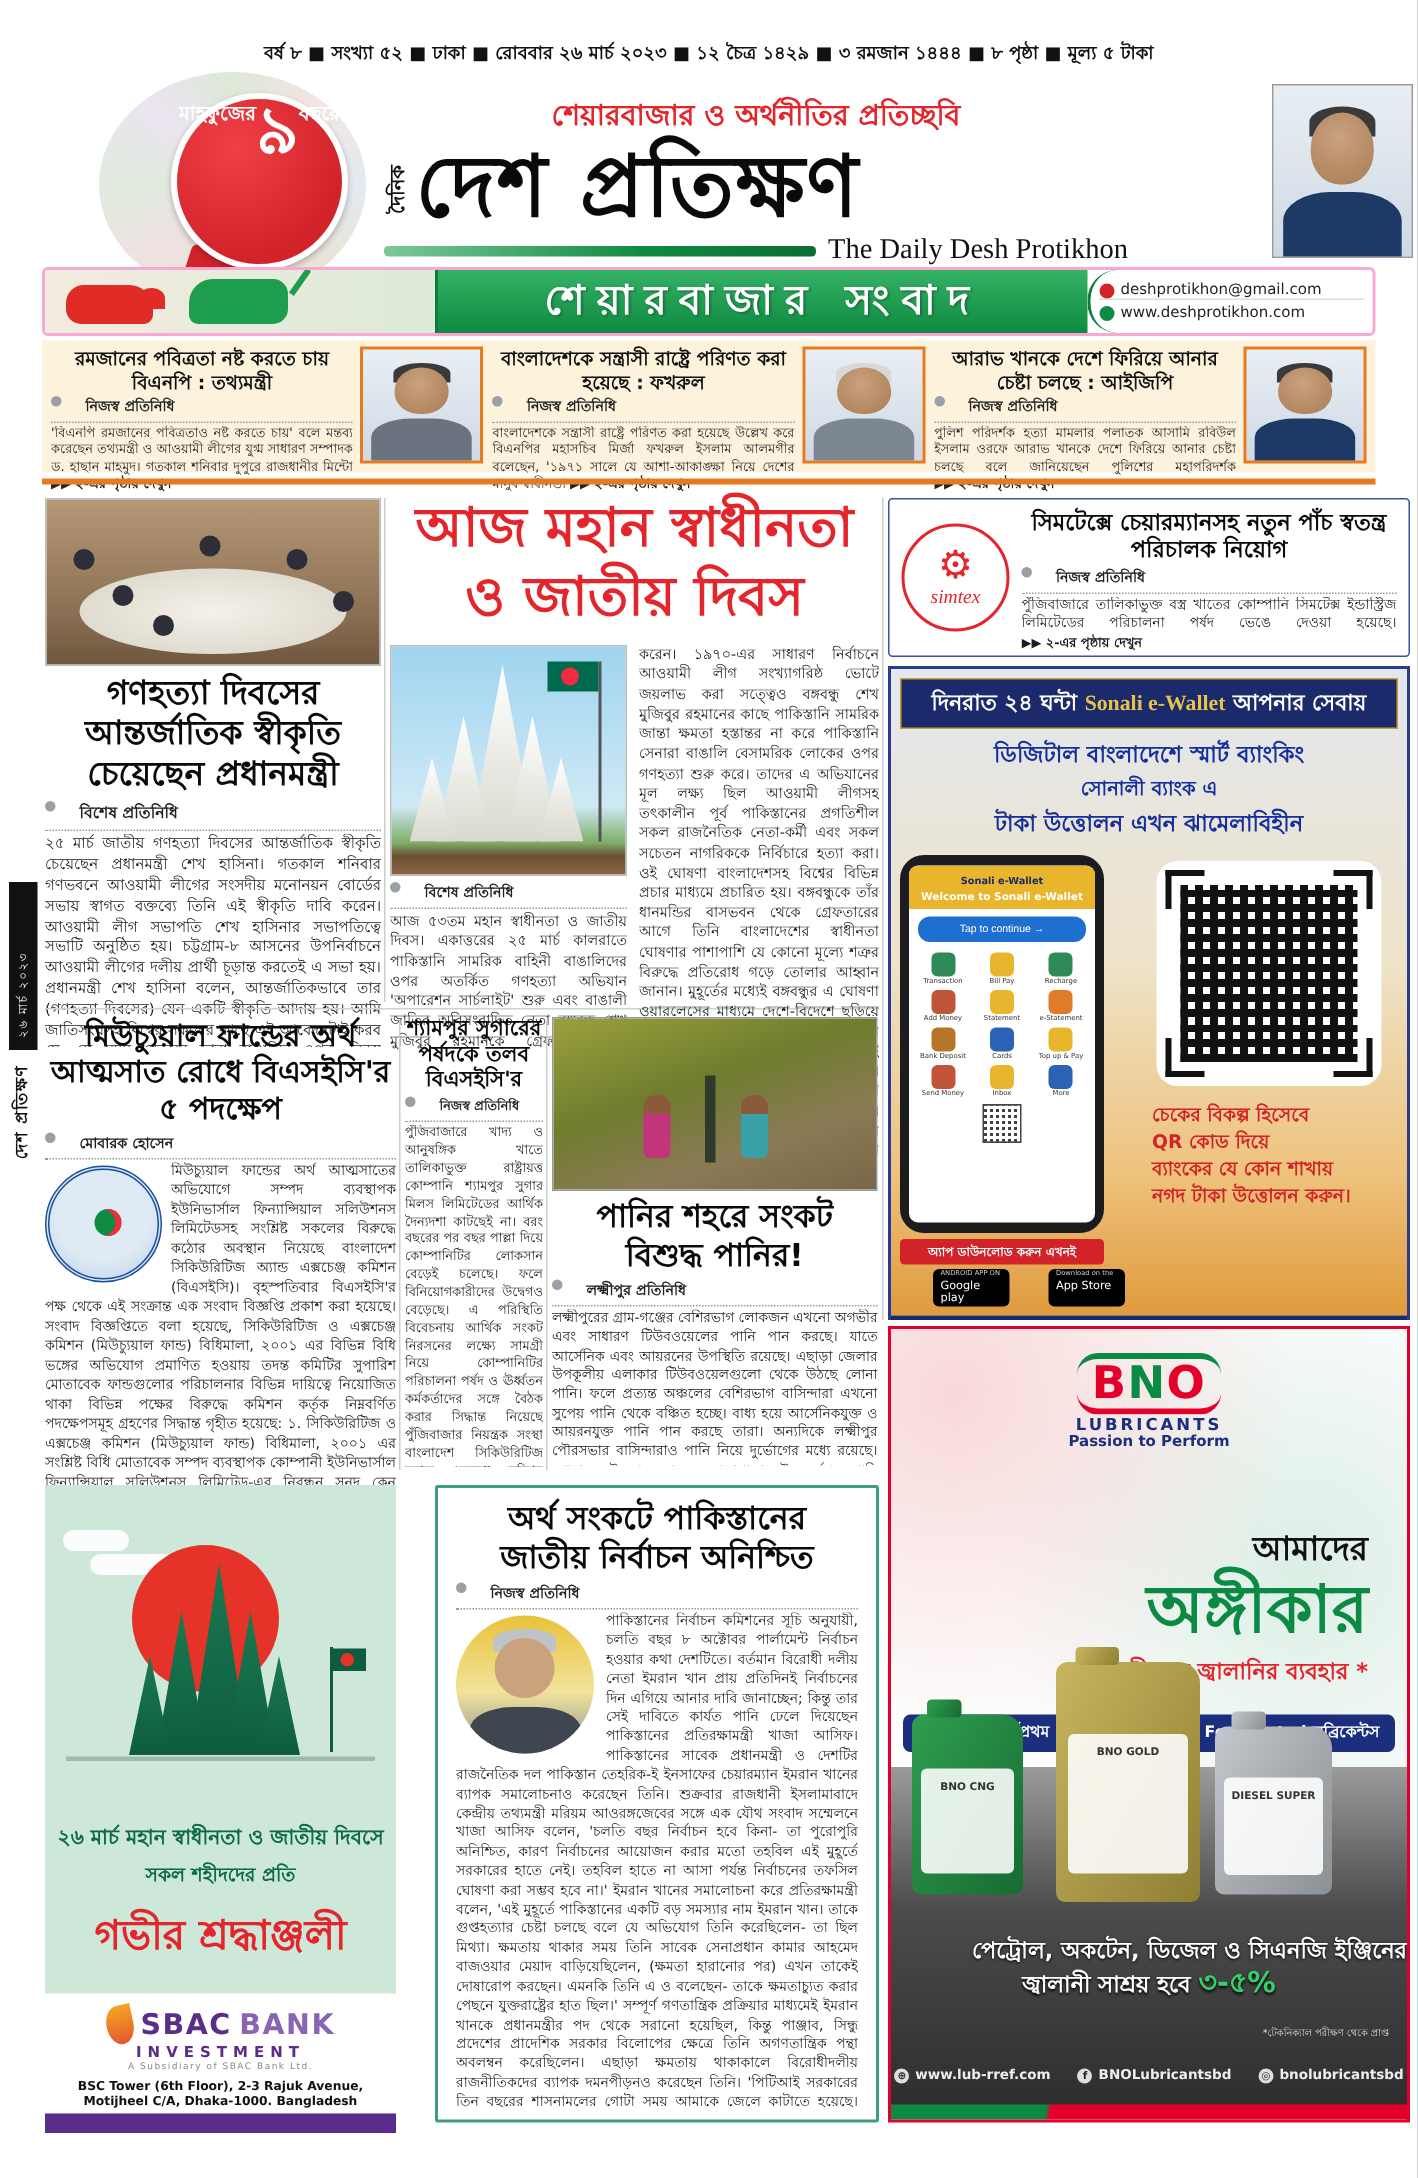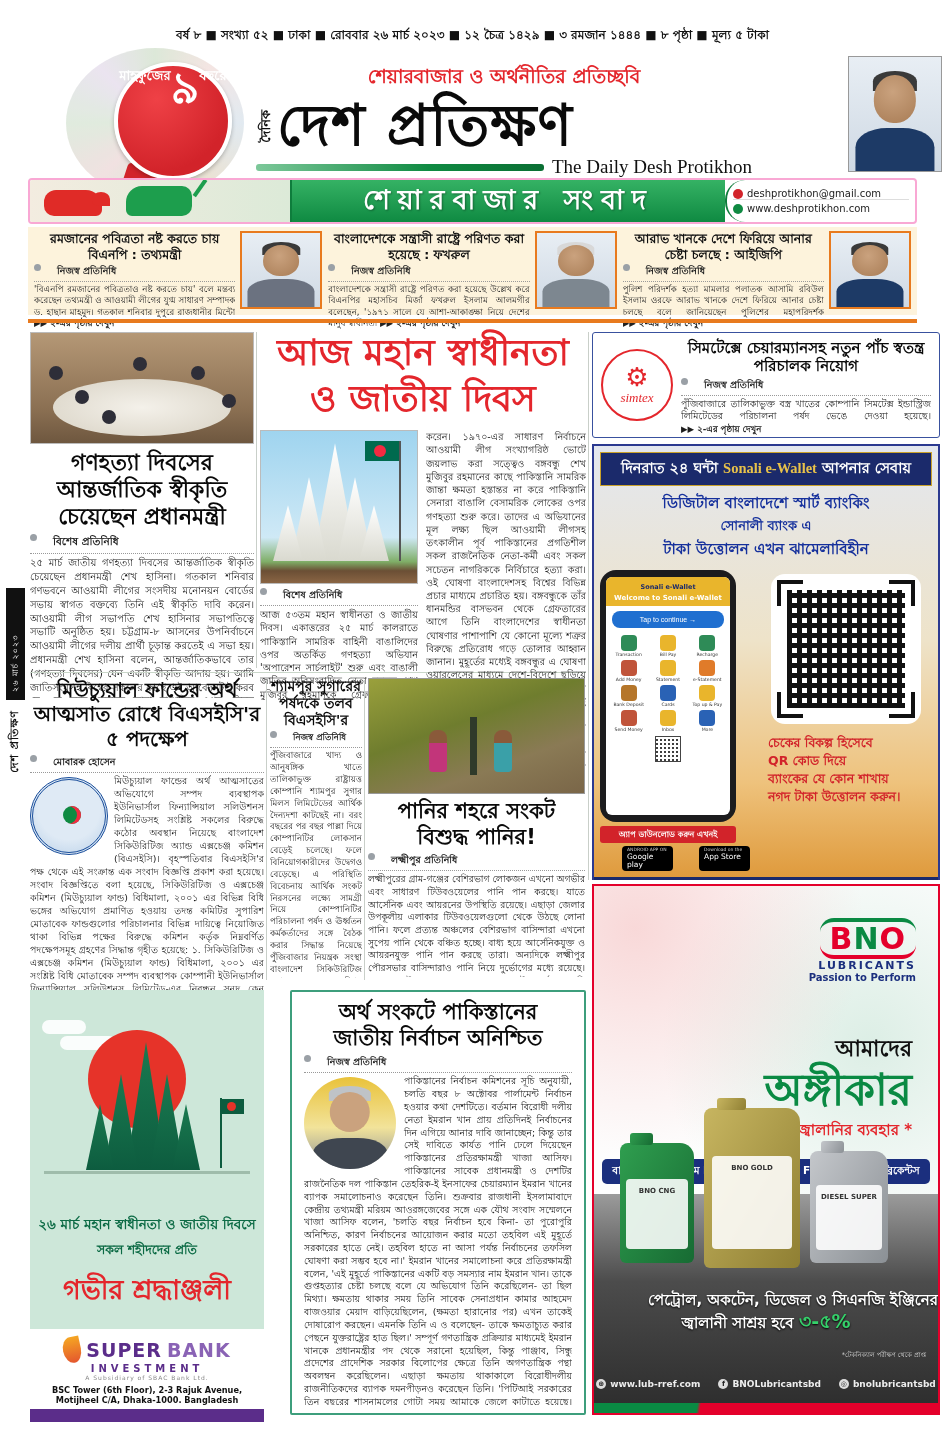--- a/index.html
+++ b/index.html
@@ -177,35 +177,35 @@
   .pak { left:290px; top:990px; width:296px; height:425px; border:2px solid #3d9e7c; border-radius:2px; padding:8px 12px; background:#fff; }
   .pak .circ { float:left; width:92px; height:92px; border-radius:50%; margin:2px 8px 2px 0; overflow:hidden; position:relative; background:linear-gradient(#e9c23a,#f2e39a 55%,#8a9099); }
   .pak .circ .head { position:absolute; left:50%; top:16%; width:44%; height:44%; transform:translateX(-50%); border-radius:50%; background:#caa27e; }
   .pak .circ .hair { position:absolute; left:50%; top:10%; width:46%; height:16%; transform:translateX(-50%); border-radius:50% 50% 0 0; background:#bfc3c7; }
   .pak .circ .suit { position:absolute; left:50%; bottom:-6%; width:80%; height:40%; transform:translateX(-50%); border-radius:40% 40% 0 0; background:#3f4650; }
 
   
   .bno { left:592px; top:884px; width:348px; height:531px; border:2.5px solid #e4002b; background:
       radial-gradient(circle at 12% 8%, rgba(244,180,180,.5), transparent 40%),
       radial-gradient(circle at 80% 30%, rgba(180,220,200,.45), transparent 45%), #fdfdfd; overflow:hidden; display:flex; flex-direction:column;}
-  .bno .logo { text-align:right; padding:32px 22px 0; }
+  .bno .logo { text-align:center; padding:16px 22px 0; }
   .bno .logo .word { font-size:30px; font-weight:900; color:#e4002b; letter-spacing:1px; border-top:4px solid #0a8a43; border-bottom:4px solid #e4002b; border-radius:14px; display:inline-block; padding:0 10px; line-height:1.1;}
   .bno .logo .word .n { color:#0a8a43; }
   .bno .lub { font-size:11px; font-weight:bold; color:#1b2f7e; letter-spacing:2px; }
   .bno .ptp { font-size:10px; font-weight:bold; color:#1b2f7e; }
   .bno .head { text-align:right; padding-right:26px; margin-top:48px; }
   .bno .h1 { font-size:22px; font-weight:bold; color:#111; }
   .bno .h2 { font-size:44px; font-weight:900; color:#0a8a43; line-height:1.0; }
   .bno .h3 { font-size:15px; font-weight:bold; color:#e4262c; margin-top:6px; }
   .bno .pill { margin:16px auto 0; background:#1b2f7e; color:#fff; font-size:10.5px; font-weight:bold; padding:4px 10px; border-radius:5px; width:fit-content; max-width:330px; text-align:center;}
   .bno .dark { margin-top:10px; flex:1; position:relative; background:linear-gradient(#9b9b9b,#4c4c4c 40%,#2c2c2c); }
   .jug { position:absolute; border-radius:8px 14px 6px 6px; }
   .jug .cap { position:absolute; top:-10px; left:14%; width:30%; height:12px; border-radius:3px; background:inherit; }
   .jug .lbl { position:absolute; left:8%; right:8%; top:30%; bottom:12%; background:rgba(255,255,255,.88); border-radius:4px; font-size:7px; font-weight:bold; text-align:center; padding-top:8px; color:#333;}
-  .jug.green { left:26px; bottom:150px; width:74px; height:120px; background:linear-gradient(120deg,#2f9e4f,#176b33);padding-left:36px; }
+  .jug.green { left:14px; bottom:150px; width:74px; height:120px; background:linear-gradient(120deg,#2f9e4f,#176b33);padding-left:36px; }
   .jug.gold { left:110px; bottom:145px; width:96px; height:160px; background:linear-gradient(120deg,#c7b560,#8f7f33); }
   .jug.silver { left:216px; bottom:150px; width:78px; height:112px; background:linear-gradient(120deg,#c4c7cb,#8b9095); }
   .bno .dl1 { position:absolute; left:0; right:0; bottom:100px; text-align:right; color:#fff; font-weight:bold; font-size:15px; text-shadow:0 1px 2px #000;}
   .bno .dl2 { position:absolute; left:0; right:0; bottom:74px; text-align:center; color:#fff; font-weight:bold; font-size:15px; text-shadow:0 1px 2px #000;}
   .bno .dl2 .hi { color:#35d06a; font-size:19px; }
   .bno .fn { position:absolute; right:12px; bottom:52px; color:#ddd; font-size:6.5px; }
   .bno .links { position:absolute; left:0; right:0; bottom:24px; display:flex; justify-content:center; gap:18px; color:#eee; font-size:9px; font-weight:bold; }
   .bno .links .li { display:flex; gap:4px; align-items:center; }
   .licon { width:10px; height:10px; border-radius:50%; background:#ddd; color:#222; font-size:7px; line-height:10px; text-align:center; display:inline-block;}
   .bno .stripe { position:absolute; left:0; right:0; bottom:0; height:10px; background:linear-gradient(100deg,#0a8a43 30%, #e4002b 31%); }
@@ -546,21 +546,21 @@
       <div class="sflagpole"></div>
       <div class="sflag"></div>
       <div class="baseline"></div>
     </div>
     <div class="t1">২৬ মার্চ মহান স্বাধীনতা ও জাতীয় দিবসে</div>
     <div class="t2">সকল শহীদদের প্রতি</div>
     <div class="t3">গভীর শ্রদ্ধাঞ্জলী</div>
     <div class="white">
       <div class="brandrow">
         <div class="flame"></div>
-        <span class="b1">SUPER</span>
+        <span class="b1">SBAC</span>
         <span class="b2">BANK</span>
       </div>
       <div class="b3">INVESTMENT</div>
       <div class="b4">A Subsidiary of SBAC Bank Ltd.</div>
       <div class="addr">BSC Tower (6th Floor), 2-3 Rajuk Avenue, Motijheel C/A, Dhaka-1000. Bangladesh</div>
     </div>
     <div class="pbar"></div>
   </aside>
 
   <article class="abs pak">

